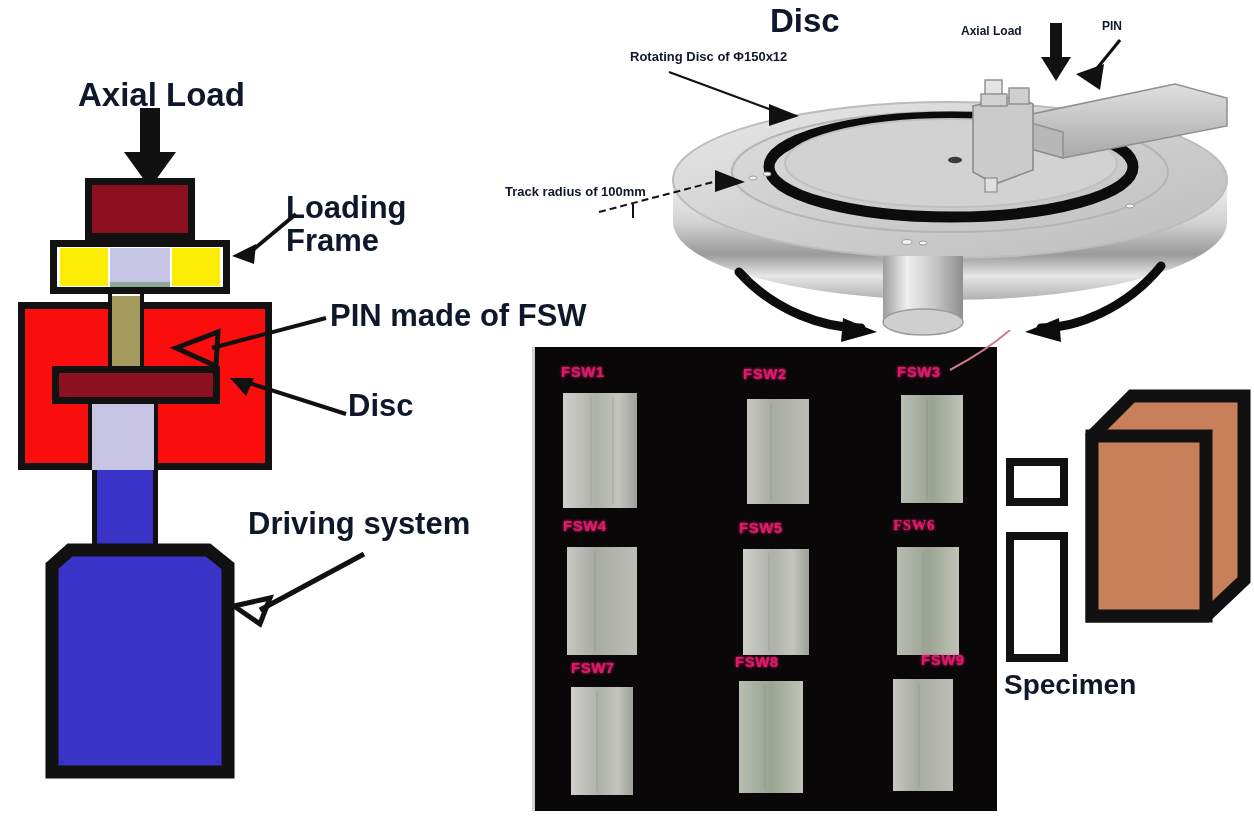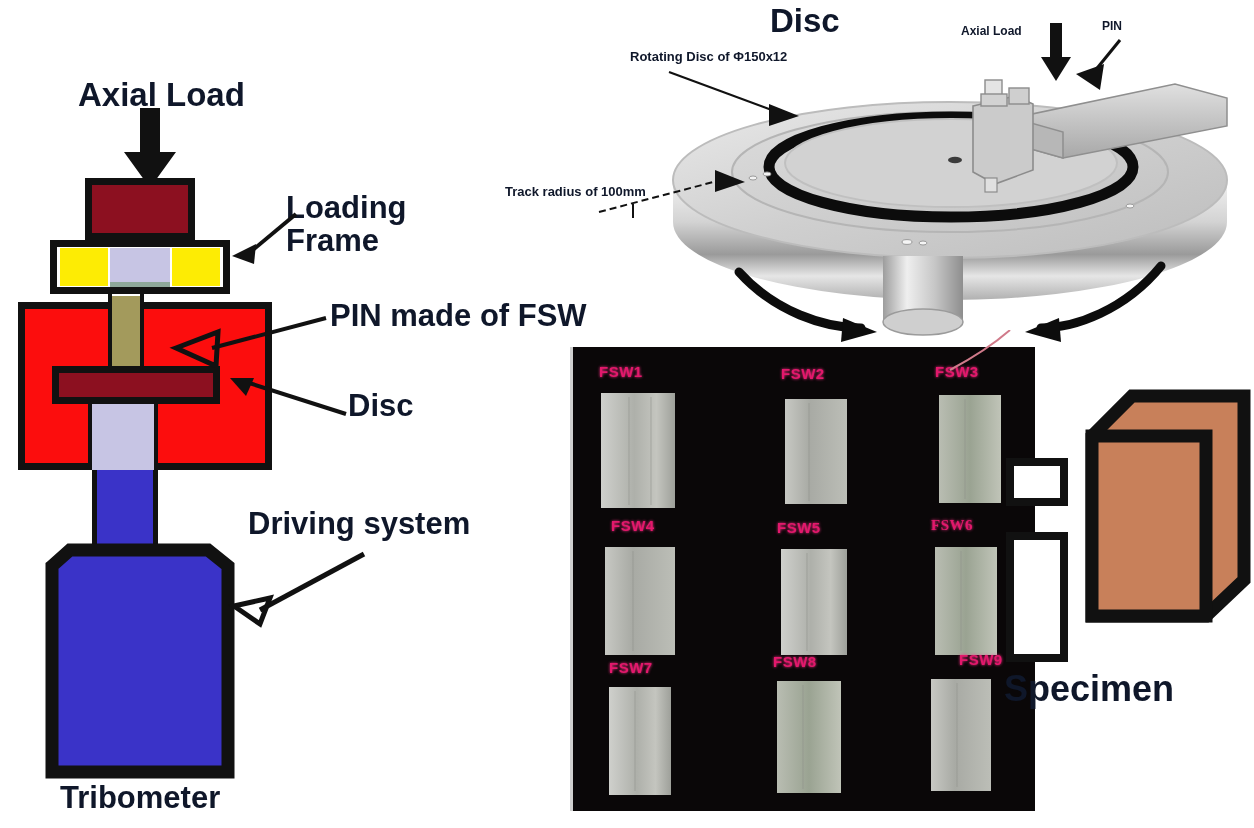--- a/index.html
+++ b/index.html
@@ -16,32 +16,32 @@
   .red{background:#fc0d0d;}
   .yellow{background:#fdec04;}
   .lav{background:#c7c5e4;}
   .blue{background:#3a33c8;}
   .olive{background:#a39a5c;}
 
   
   .discphoto{position:absolute;left:655px;top:60px;width:590px;height:290px;}
 
   
-  .specpanel{position:absolute;left:570px;top:347px;width:462px;height:464px;
+  .specpanel{position:absolute;left:532px;top:347px;width:462px;height:464px;
              background:#fde047;border-left:3px solid #cfcfcf;}
   .spec-lab{position:absolute;color:#e3186c;font-weight:bold;font-size:15px;
             letter-spacing:.5px;text-shadow:0 0 3px #ff2f86;}
 
   
   .orect{position:absolute;box-sizing:border-box;border:8px solid #111;background:#fff;}
 
   svg{display:block;}
   .txt-xl{font-size:33px;}
   .txt-lg{font-size:31px;}
-  .txt-md{font-size:36px;}
+  .txt-md{font-size:28px;}
   .txt-sm{font-size:13px;}
   .txt-xs{font-size:12px;}
 </style>
 </head>
 <body>
 
 <div class="stage">
 
   <div class="schem">
 
@@ -97,21 +97,20 @@
       <line x1="122" y1="42" x2="22" y2="10" stroke="#111" stroke-width="4"></line>
       <path d="M6 6 L30 6 L22 24 Z" fill="#111"></path>
     </svg>
 
     <div class="lbl txt-lg" style="left:248px;top:508px;">Driving system</div>
     <svg class="abs" style="left:218px;top:548px;" width="150" height="80" viewBox="0 0 150 80">
       <line x1="146" y1="6" x2="42" y2="62" stroke="#111" stroke-width="5"></line>
       <path d="M16 58 L52 50 L42 76 Z" fill="none" stroke="#111" stroke-width="5"></path>
     </svg>
 
-    <div class="lbl txt-lg" style="left:60px;top:782px;">Tribometer</div>
   </div>
 
   <div class="discphoto">
     <svg width="590" height="290" viewBox="0 0 590 290">
       <defs>
         <linearGradient id="gRim" x1="0" y1="0" x2="0" y2="1">
           <stop offset="0" stop-color="#f2f2f2"></stop>
           <stop offset="0.35" stop-color="#d3d3d3"></stop>
           <stop offset="0.62" stop-color="#9a9a9a"></stop>
           <stop offset="0.80" stop-color="#e6e6e6"></stop>
@@ -248,21 +247,21 @@
           <line x1="62" y1="344" x2="62" y2="444"></line>
         <line x1="230" y1="338" x2="230" y2="442"></line>
           <line x1="384" y1="336" x2="384" y2="440"></line>
       </g>
     </svg>
 
     <div class="spec-lab" style="left:26px;top:16px;">FSW1</div>
     <div class="spec-lab" style="left:208px;top:18px;">FSW2</div>
     <div class="spec-lab" style="left:362px;top:16px;">FSW3</div>
 
-    <div class="spec-lab" style="left:28px;top:170px;margin-left:10px;">FSW4</div>
+    <div class="spec-lab" style="left:28px;top:170px;">FSW4</div>
     <div class="spec-lab" style="left:204px;top:172px;">FSW5</div>
     <div class="spec-lab" style="left:358px;top:170px;font-family:Liberation Serif, serif;">FSW6</div>
 
     <div class="spec-lab" style="left:36px;top:312px;">FSW7</div>
     <div class="spec-lab" style="left:200px;top:306px;">FSW8</div>
     <div class="spec-lab" style="left:354px;top:304px;margin-left:32px;">FSW9</div>
   </div>
 
   <svg class="abs" style="left:946px;top:330px;" width="70" height="46" viewBox="0 0 70 46">
     <path d="M64 0 C48 14 30 26 4 40" fill="none" stroke="#d07a8a" stroke-width="2"></path>

